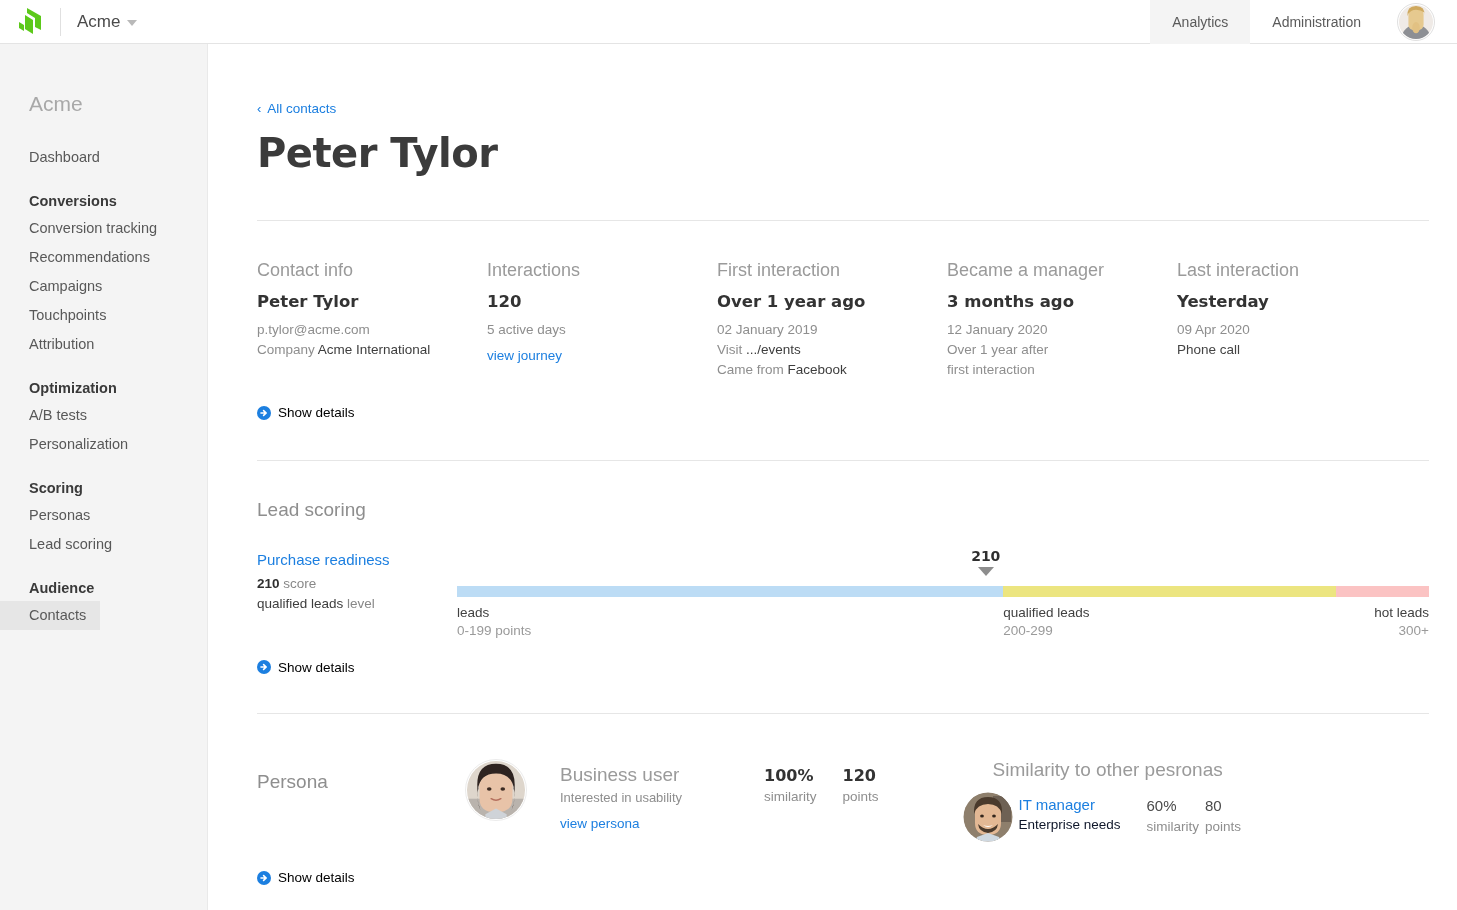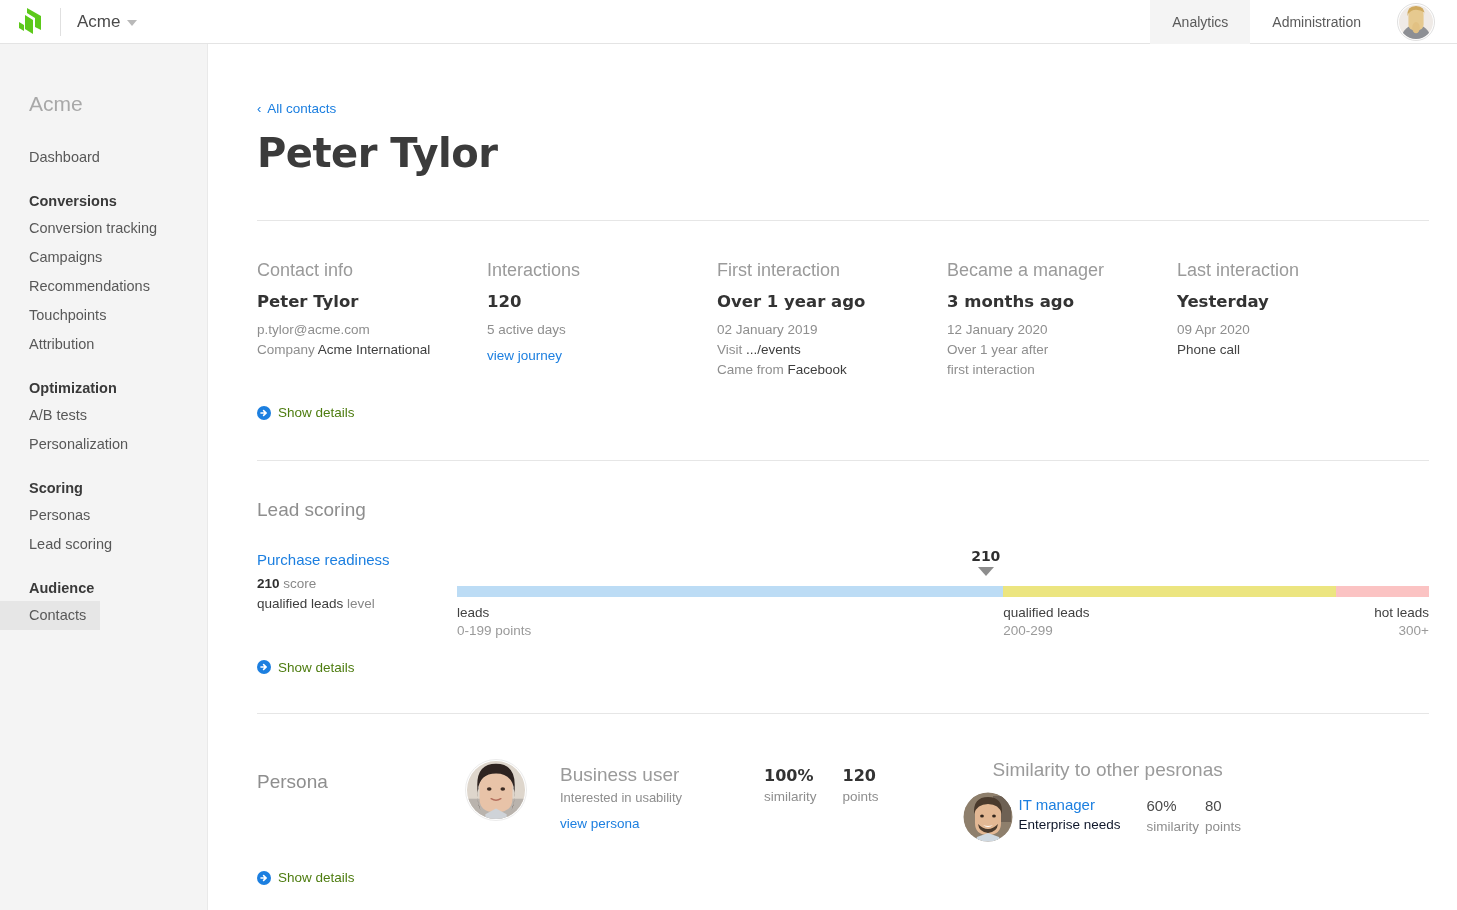--- a/index.html
+++ b/index.html
@@ -81,21 +81,21 @@
     font-family: "DejaVu Sans", sans-serif;
     font-size: 40px; font-weight: bold; color: #3b3b3b;
     letter-spacing: -0.5px; margin-top: 13px; line-height: 46px;
   }
 
   .divider { height: 1px; background: #e6e6e6; margin-top: 44px; }
 
   
   .show-details {
     display: inline-flex; align-items: center; gap: 7px;
-    font-size: 13.5px; color: #4d7c0f; cursor: pointer;
+    font-size: 13.5px; color: #000000; cursor: pointer;
   }
   .circle-arrow { width: 14px; height: 14px; display: block; }
 
   
   .section { position: relative; }
   .info-row { display: flex; padding-top: 39px; }
   .info-col { width: 230px; flex: none; }
   .info-col:last-child { width: auto; }
   .col-head {
     font-size: 18px; color: #9a9a9a; font-weight: 400;
@@ -217,22 +217,22 @@
 <div class="sidebar">
   <div class="sidebar-title">Acme</div>
 
   <div class="nav-group">
     <div class="nav-item">Dashboard</div>
   </div>
 
   <div class="nav-group">
     <div class="nav-head">Conversions</div>
     <div class="nav-item">Conversion tracking</div>
+    <div class="nav-item">Recommendations</div>
     <div class="nav-item">Campaigns</div>
-    <div class="nav-item">Recommendations</div>
     <div class="nav-item">Touchpoints</div>
     <div class="nav-item">Attribution</div>
   </div>
 
   <div class="nav-group">
     <div class="nav-head">Optimization</div>
     <div class="nav-item">A/B tests</div>
     <div class="nav-item">Personalization</div>
   </div>
 

